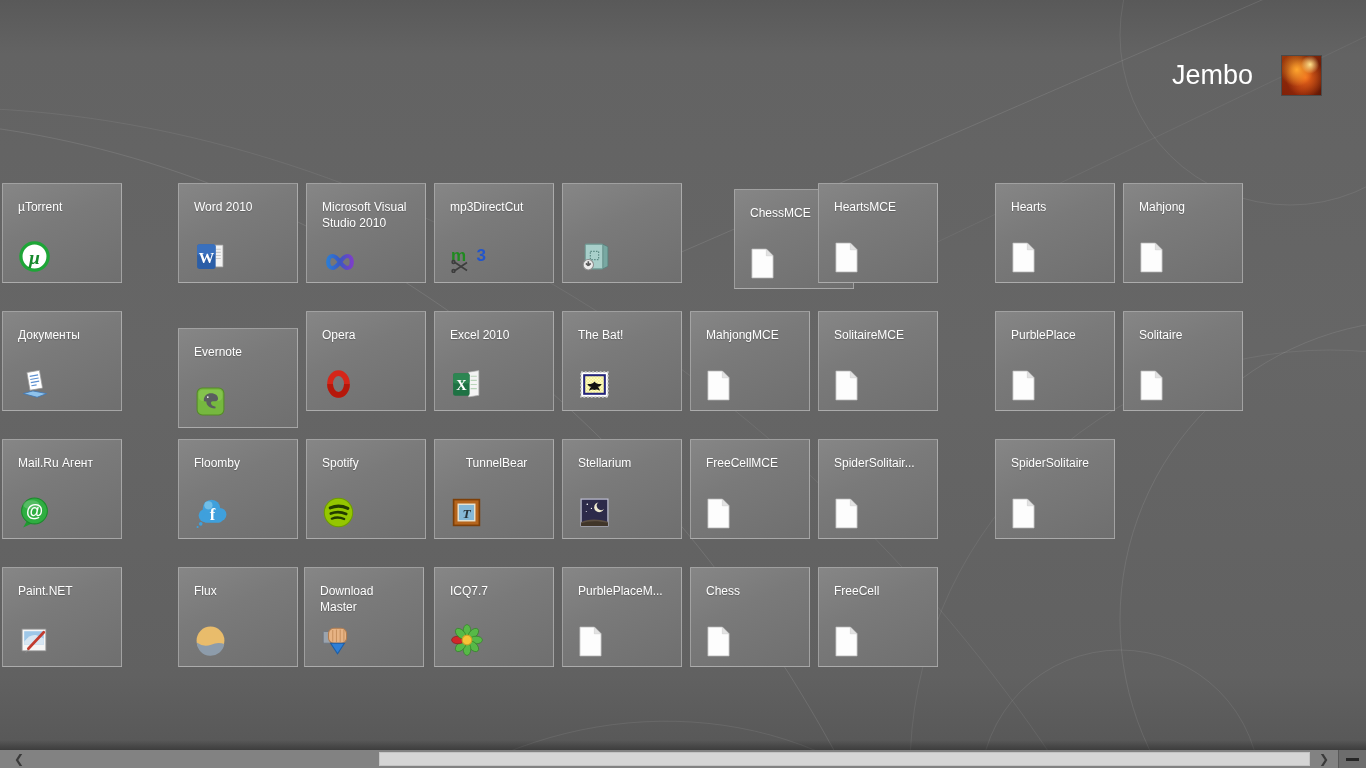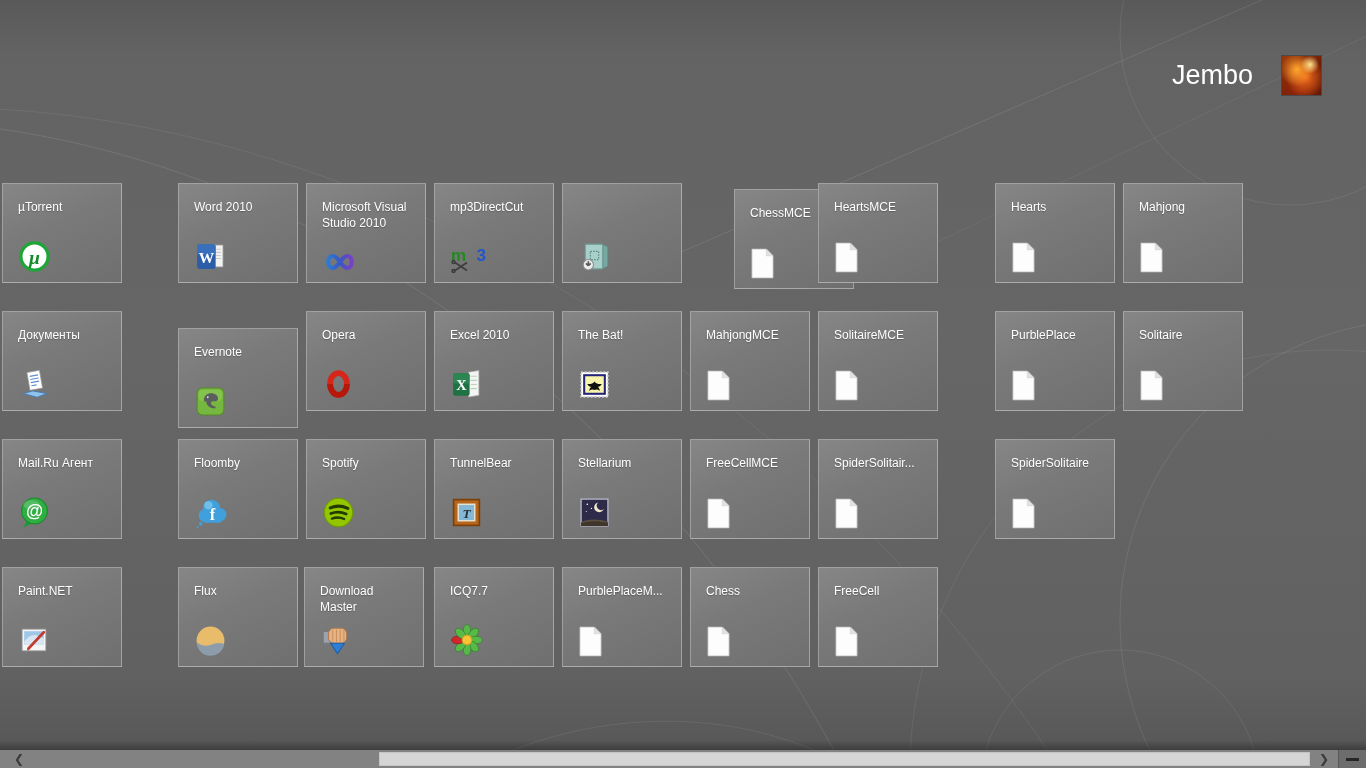--- a/index.html
+++ b/index.html
@@ -230,21 +230,21 @@
         <span class="ticon">
           <svg width="33" height="33" viewBox="0 0 32 32">
             <path d="M18 4l10-1.5v24L18 28z" fill="#f4f4f4" stroke="#b0b0b0" stroke-width="0.7"></path>
             <path d="M20 8h6M20 12h6M20 16h6M20 20h6" stroke="#b8d4b8" stroke-width="1"></path>
             <rect x="3" y="5" width="16" height="22" rx="2" fill="#1f7244"></rect>
             <rect x="3" y="5" width="16" height="10" rx="2" fill="#2f8a55" opacity=".85"></rect>
             <text x="11" y="21.5" text-anchor="middle" font-size="14" font-weight="bold" fill="#ffffff" font-family="serif">X</text>
           </svg>
         </span>
       </div>
-      <div class="tile" style="left: 434px; top: 439px;">
+      <div class="tile" style="left: 434px; top: 439px; text-align: center;">
         <span class="tlabel">TunnelBear</span>
         <span class="ticon">
           <svg width="33" height="33" viewBox="0 0 32 32">
             <rect x="3.5" y="3.5" width="25" height="25" fill="#b5651d" stroke="#7d3f08" stroke-width="1.6"></rect>
             <rect x="8" y="8" width="16" height="16" fill="#85b8d6" stroke="#e8e3d0" stroke-width="1.4"></rect>
             <text x="16" y="21" text-anchor="middle" font-size="13" font-weight="bold" font-style="italic" font-family="serif" fill="#263238">T</text>
           </svg>
         </span>
       </div>
       <div class="tile" style="left: 434px; top: 567px;">

